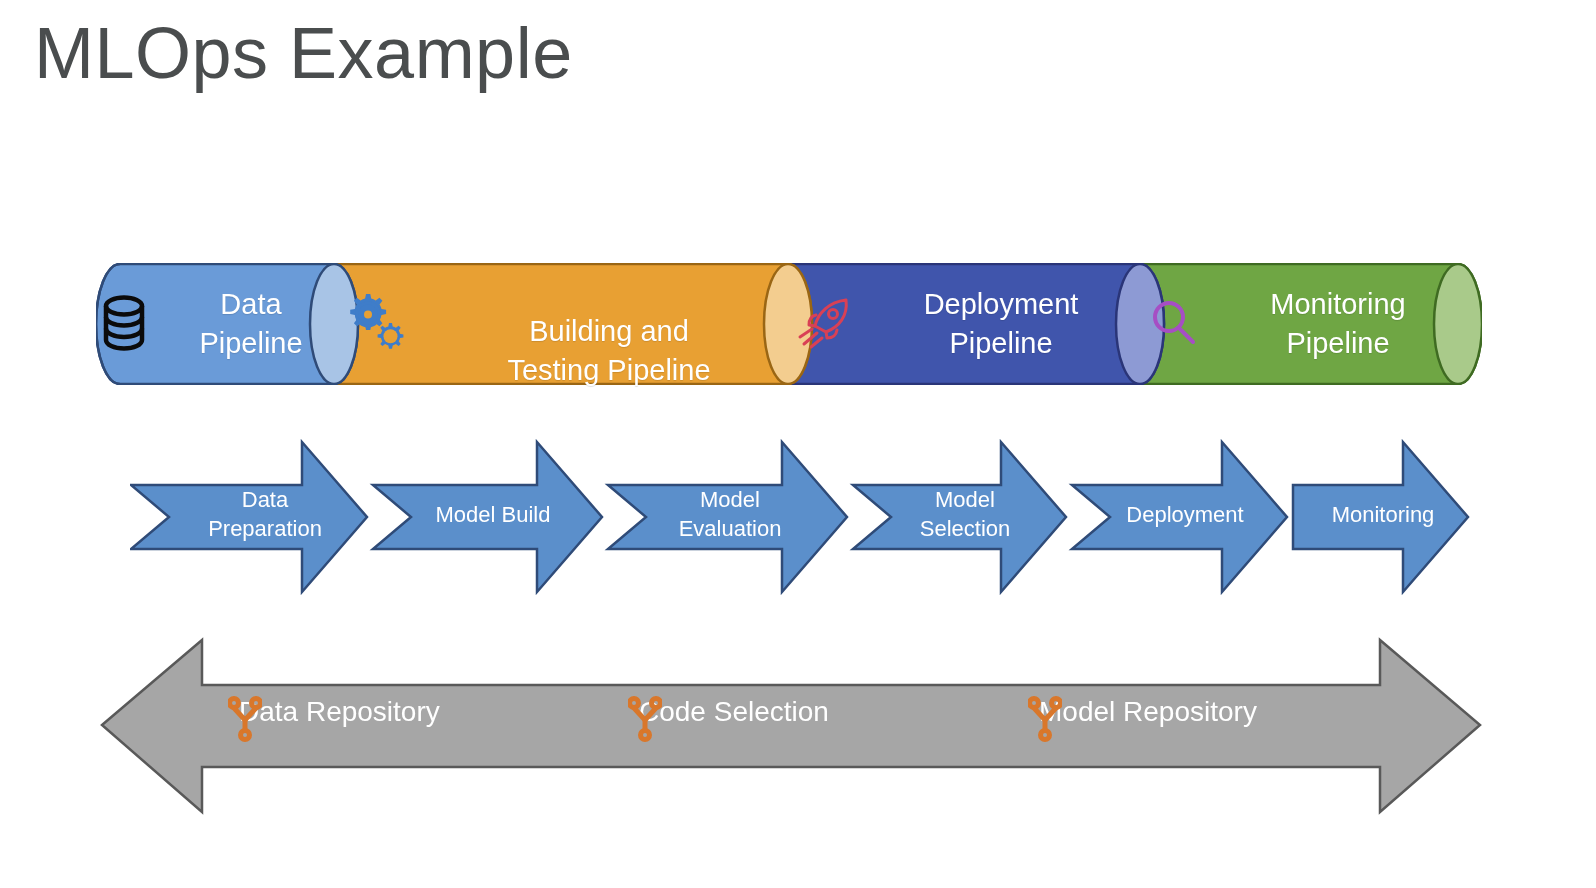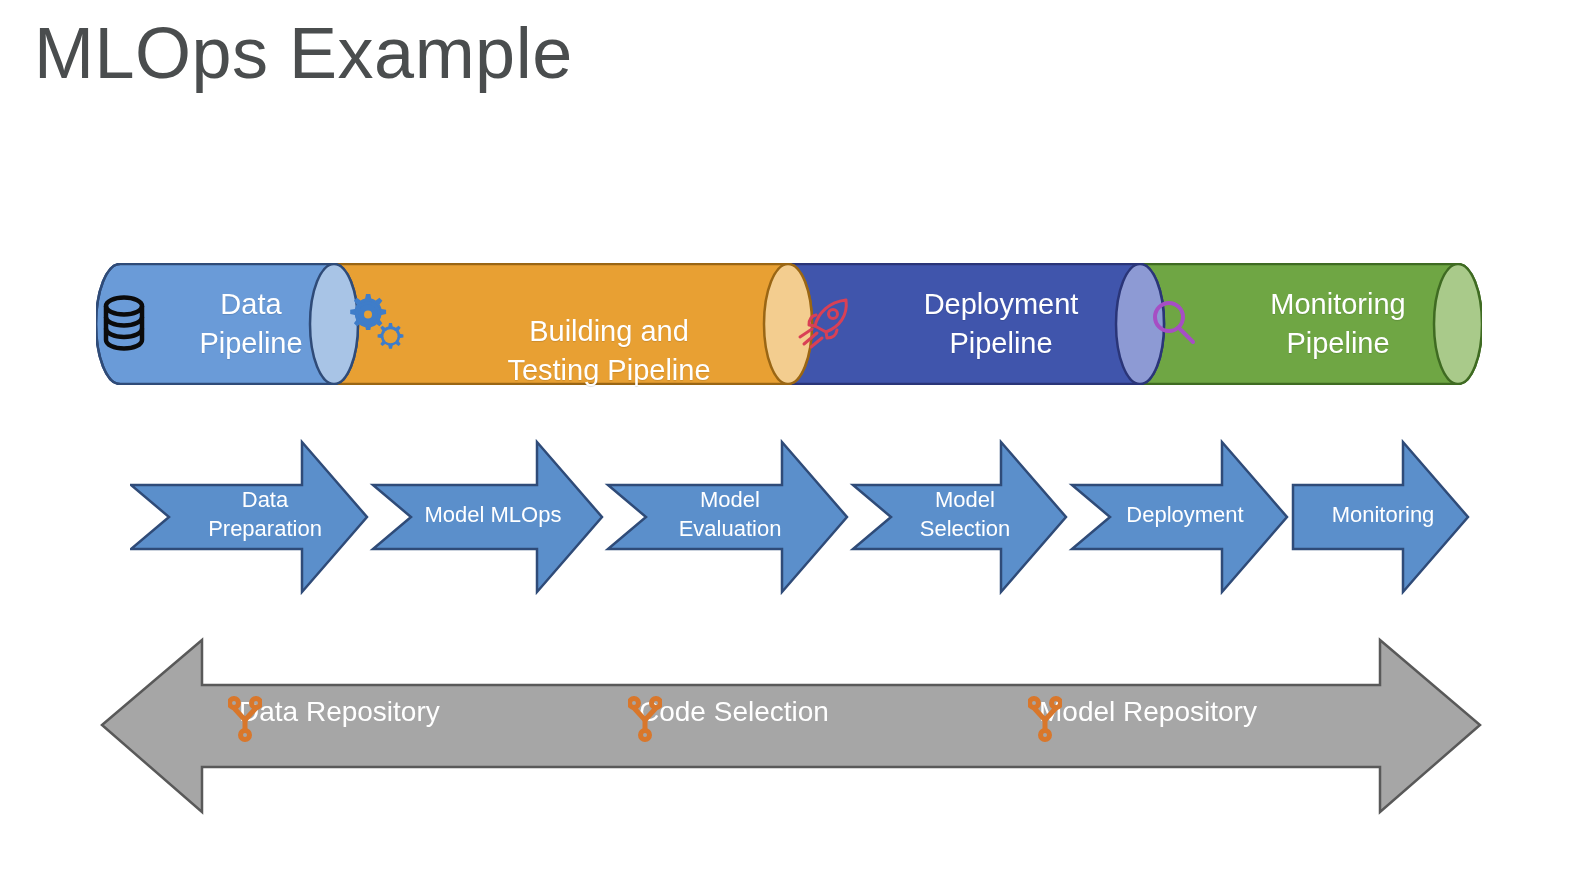--- a/index.html
+++ b/index.html
@@ -160,21 +160,21 @@
         <path d="M942 48 H1092 L1092 5 L1157 80 L1092 155 L1092 112 H942 L980 80 Z" fill="#5b8fcb" stroke="#2f4b78" stroke-width="2.5" stroke-linejoin="miter"></path>
       </g>
 
       <g>
         <path d="M1163 48 H1273 L1273 5 L1338 80 L1273 155 L1273 112 H1163 Z" fill="#5b8fcb" stroke="#2f4b78" stroke-width="2.5" stroke-linejoin="miter"></path>
       </g>
     </svg>
 
     <div class="chev-label" style="left:40px;top:48px;width:190px;">Data
 Preparation</div>
-    <div class="chev-label" style="left:258px;top:63px;width:210px;">Model MLOps</div>
+    <div class="chev-label" style="left:258px;top:63px;width:210px;">Model Build</div>
     <div class="chev-label" style="left:500px;top:48px;width:200px;">Model
 Evaluation</div>
     <div class="chev-label" style="left:745px;top:48px;width:180px;">Model
 Selection</div>
     <div class="chev-label" style="left:960px;top:63px;width:190px;">Deployment</div>
     <div class="chev-label" style="left:1168px;top:63px;width:170px;">Monitoring</div>
   </div>
 
   <div id="repo-row">
     <svg width="1382" height="205" viewBox="0 0 1382 205">

